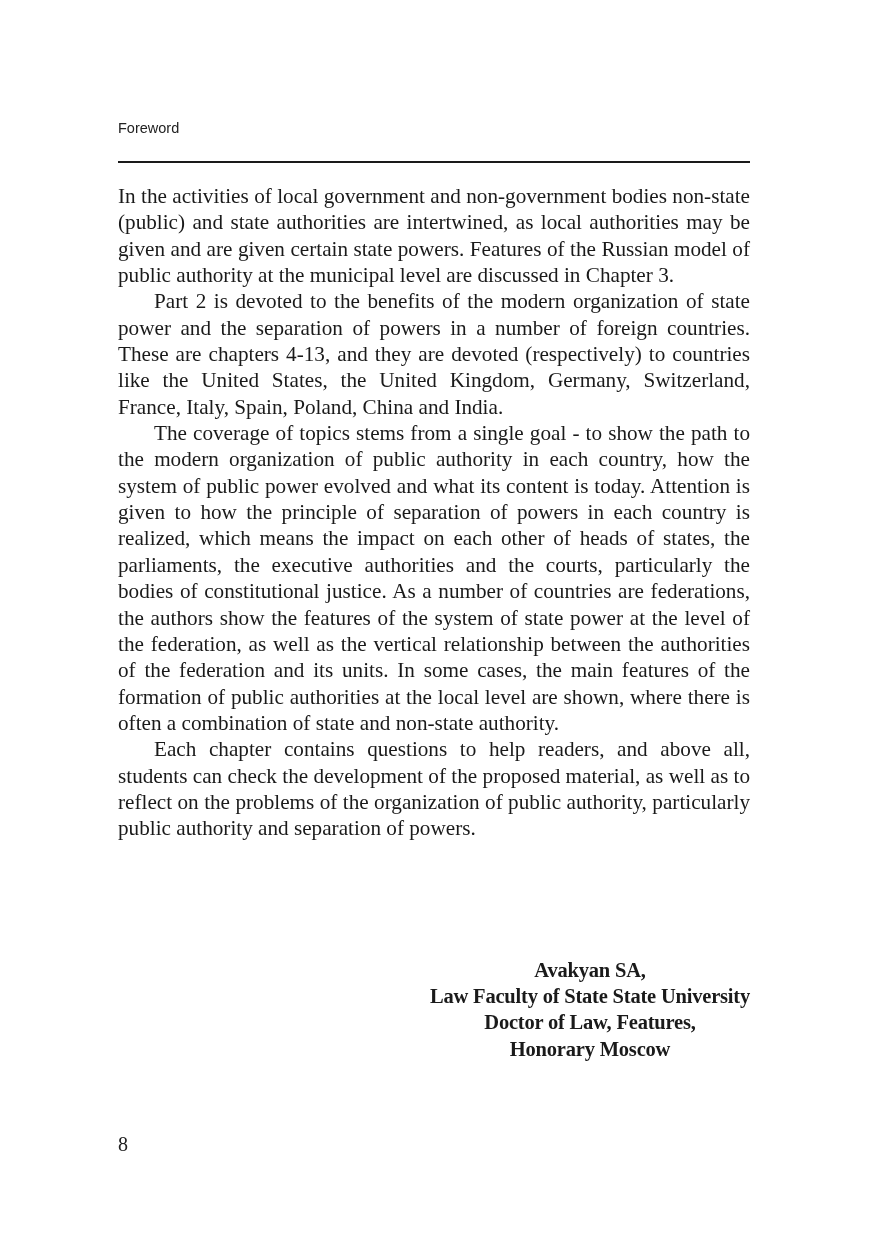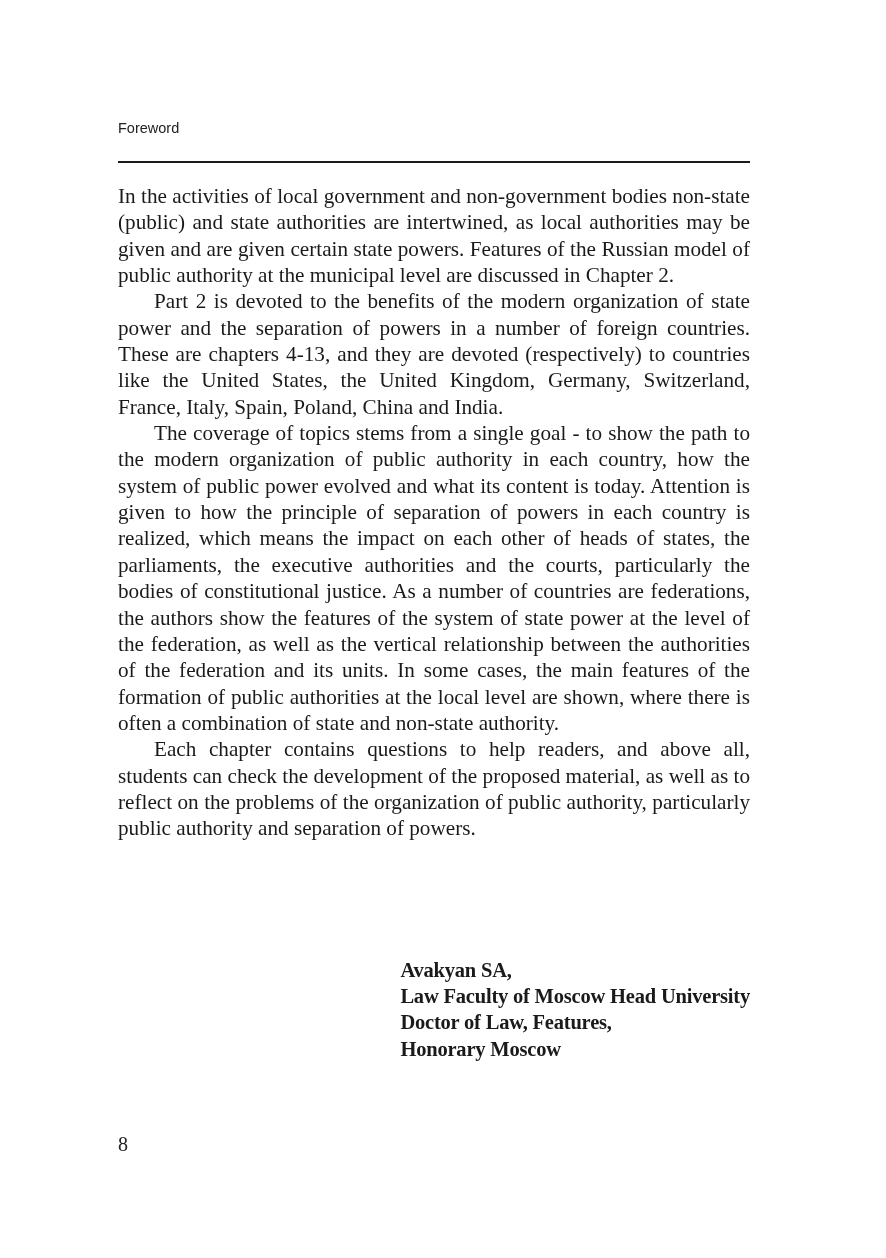--- a/index.html
+++ b/index.html
@@ -13,43 +13,43 @@
       border-top: 2.5px solid #1a1a1a;
     }
     .body-text {
       position: absolute; left: 118px; top: 183px; width: 632px;
       font-family: "Liberation Serif", serif; font-size: 21.2px; line-height: 26.35px;
       text-align: justify; color: #1a1a1a;
     }
     .body-text p { margin: 0; }
     .body-text p.indent { text-indent: 36px; font-family: Liberation Serif, serif; }
     .signature {
-      position: absolute; right: 136px; top: 957px; text-align: left;
+      position: absolute; right: 136px; top: 957px; text-align: center;
       font-family: "Liberation Serif", serif; font-weight: bold; font-size: 20.5px;
       line-height: 26.2px; color: #1a1a1a; letter-spacing: -0.2px;
     }
     .signature div { white-space: nowrap; }
     .page-number {
       position: absolute; left: 118px; top: 1133px;
       font-family: "Liberation Serif", serif; font-size: 20px; color: #222;
     }
   </style>
 </head>
 <body>
 
 <div class="running-head">Foreword</div>
 <div class="rule"></div>
 
 <div class="body-text">
-  <p>In the activities of local government and non-government bodies non-state (public) and state authorities are intertwined, as local authorities may be given and are given certain state powers. Features of the Russian model of public authority at the municipal level are discussed in Chapter 2.</p>
+  <p>In the activities of local government and non-government bodies non-state (public) and state authorities are intertwined, as local authorities may be given and are given certain state powers. Features of the Russian model of public authority at the municipal level are discussed in Chapter 3.</p>
   <p class="indent">Part 2 is devoted to the benefits of the modern organization of state power and the separation of powers in a number of foreign countries. These are chapters 4-13, and they are devoted (respectively) to countries like the United States, the United Kingdom, Germany, Switzerland, France, Italy, Spain, Poland, China and India.</p>
   <p class="indent">The coverage of topics stems from a single goal - to show the path to the modern organization of public authority in each country, how the system of public power evolved and what its content is today.  Attention is given to how the principle of separation of powers in each country is realized, which means the impact on each other of heads of states, the parliaments, the executive authorities and the courts, particularly the bodies of constitutional justice. As a number of countries are federations, the authors show the features of the system of state power at the level of the federation, as well as the vertical relationship between the authorities of the federation and its units. In some cases, the main features of the formation of public authorities at the local level are shown, where there is often a combination of state and non-state authority.</p>
   <p class="indent">Each chapter contains questions to help readers, and above all, students can check the development of the proposed material, as well as to reflect on the problems of the organization of public authority, particularly public authority and separation of powers.</p>
 </div>
 
 <div class="signature">
   <div>Avakyan SA,</div>
-  <div>Law Faculty of Moscow Head University</div>
+  <div>Law Faculty of State State University</div>
   <div>Doctor of Law, Features,</div>
   <div>Honorary Moscow</div>
 </div>
 
 <div class="page-number">8</div>
 
 </body></html>

